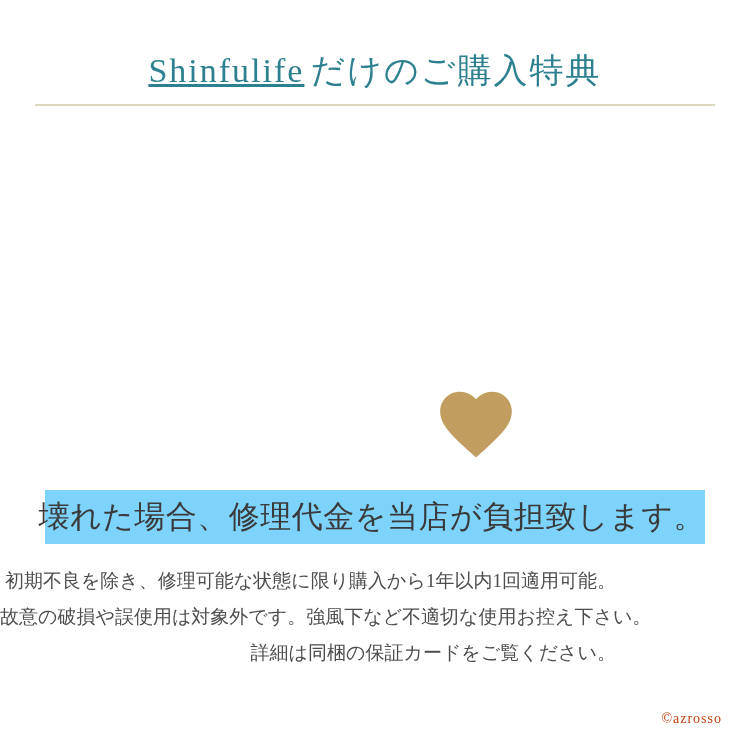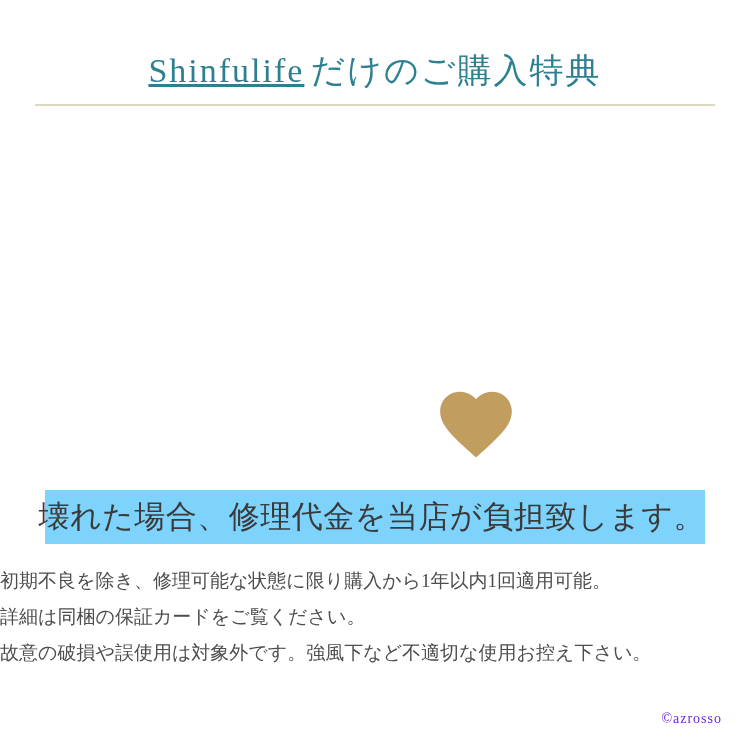--- a/index.html
+++ b/index.html
@@ -98,33 +98,33 @@
     letter-spacing: 0.5px;
     white-space: nowrap;
   }
 
   
   .notes {
     position: absolute;
     top: 563px;
     left: 0;
     width: 616px;
-    text-align: left;
+    text-align: right;
     color: #4d4d4d;
     font-size: 19px;
     line-height: 36px;
   }
   .note-line { white-space: nowrap; }
 
   
   .watermark {
     position: absolute;
     top: 711px;
     right: 28px;
-    color: #6d28d9;
+    color: #c2410c;
     font-size: 14px;
     letter-spacing: 1px;
   }
 </style>
 </head>
 <body>
 
 <div class="page">
 
   <div class="header-title">
@@ -139,19 +139,19 @@
       <path d="M12 21.35l-1.45-1.32C5.4 15.36 2 12.28 2 8.5 2 5.42 4.42 3 7.5 3c1.74 0 3.41.81 4.5 2.09C13.09 3.81 14.76 3 16.5 3 19.58 3 22 5.42 22 8.5c0 3.78-3.4 6.86-8.55 11.54L12 21.35z"></path>
     </svg>
   </div>
 
   <div class="highlight-box">
     <div class="highlight-text">壊れた場合、修理代金を当店が負担致します。</div>
   </div>
 
   <div class="notes">
     <div class="note-line">初期不良を除き、修理可能な状態に限り購入から1年以内1回適用可能。</div>
+    <div class="note-line">故意の破損や誤使用は対象外です。強風下など不適切な使用お控え下さい。</div>
     <div class="note-line">詳細は同梱の保証カードをご覧ください。</div>
-    <div class="note-line">故意の破損や誤使用は対象外です。強風下など不適切な使用お控え下さい。</div>
   </div>
 
   <div class="watermark">©azrosso</div>
 
 </div>
 
 </body></html>

